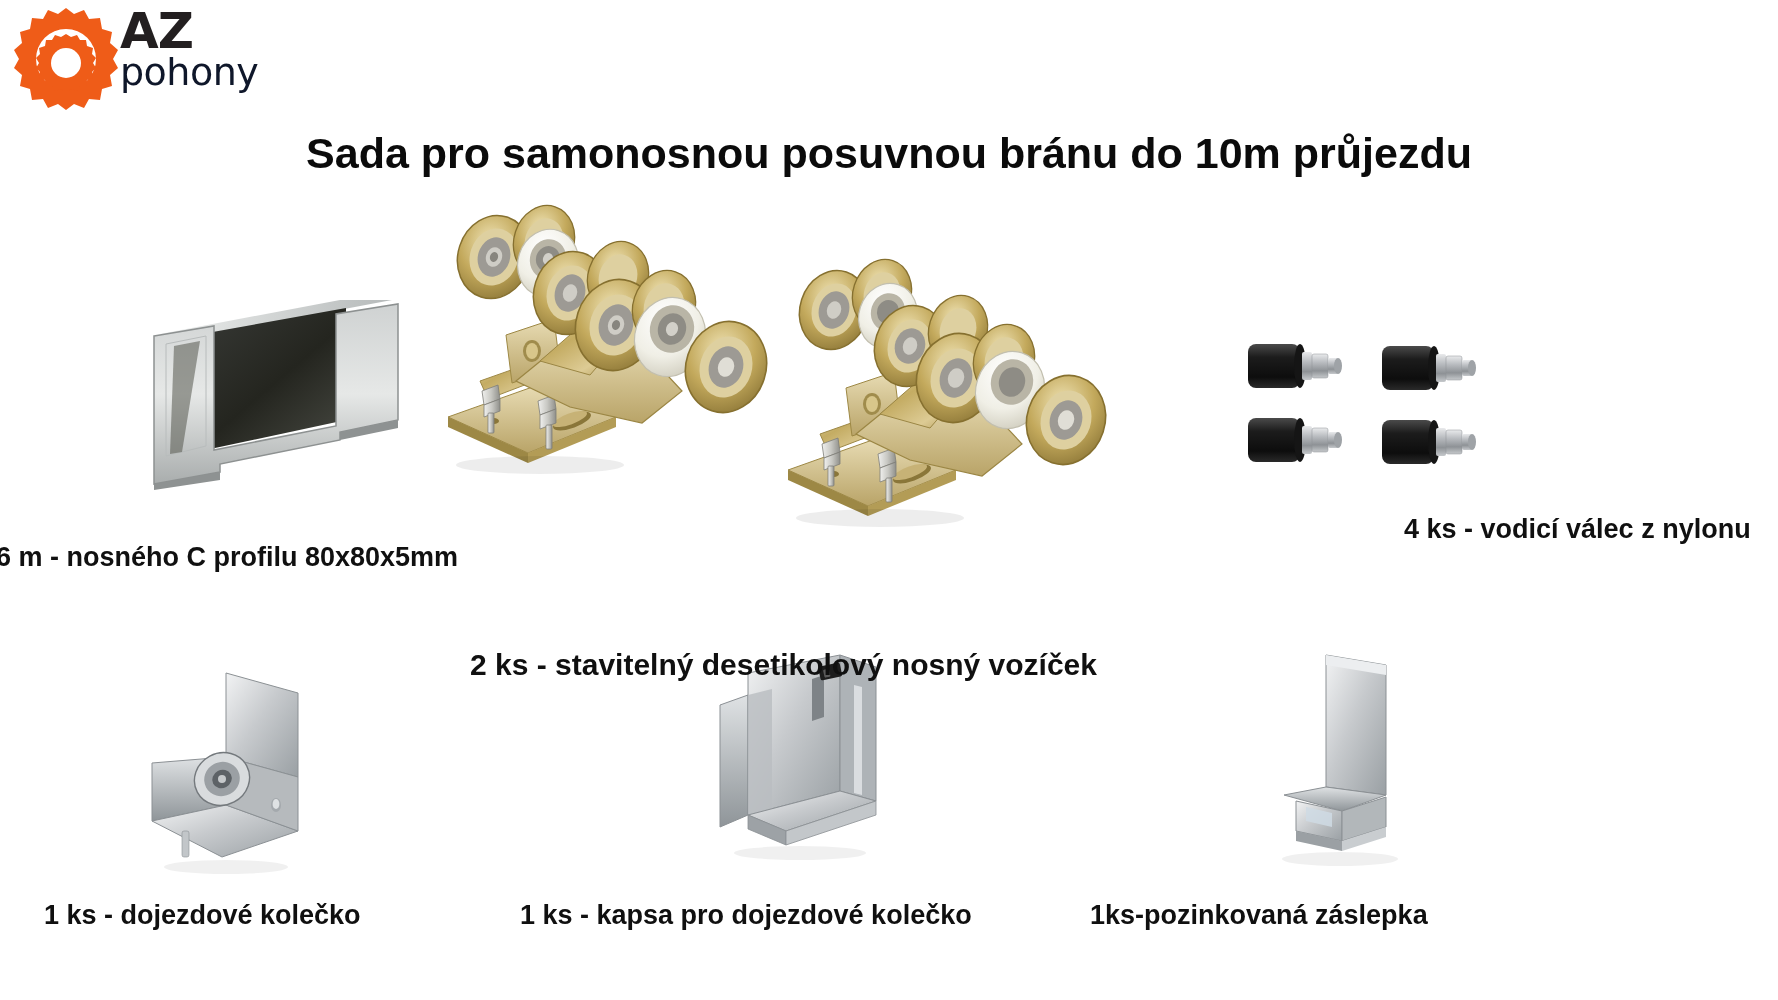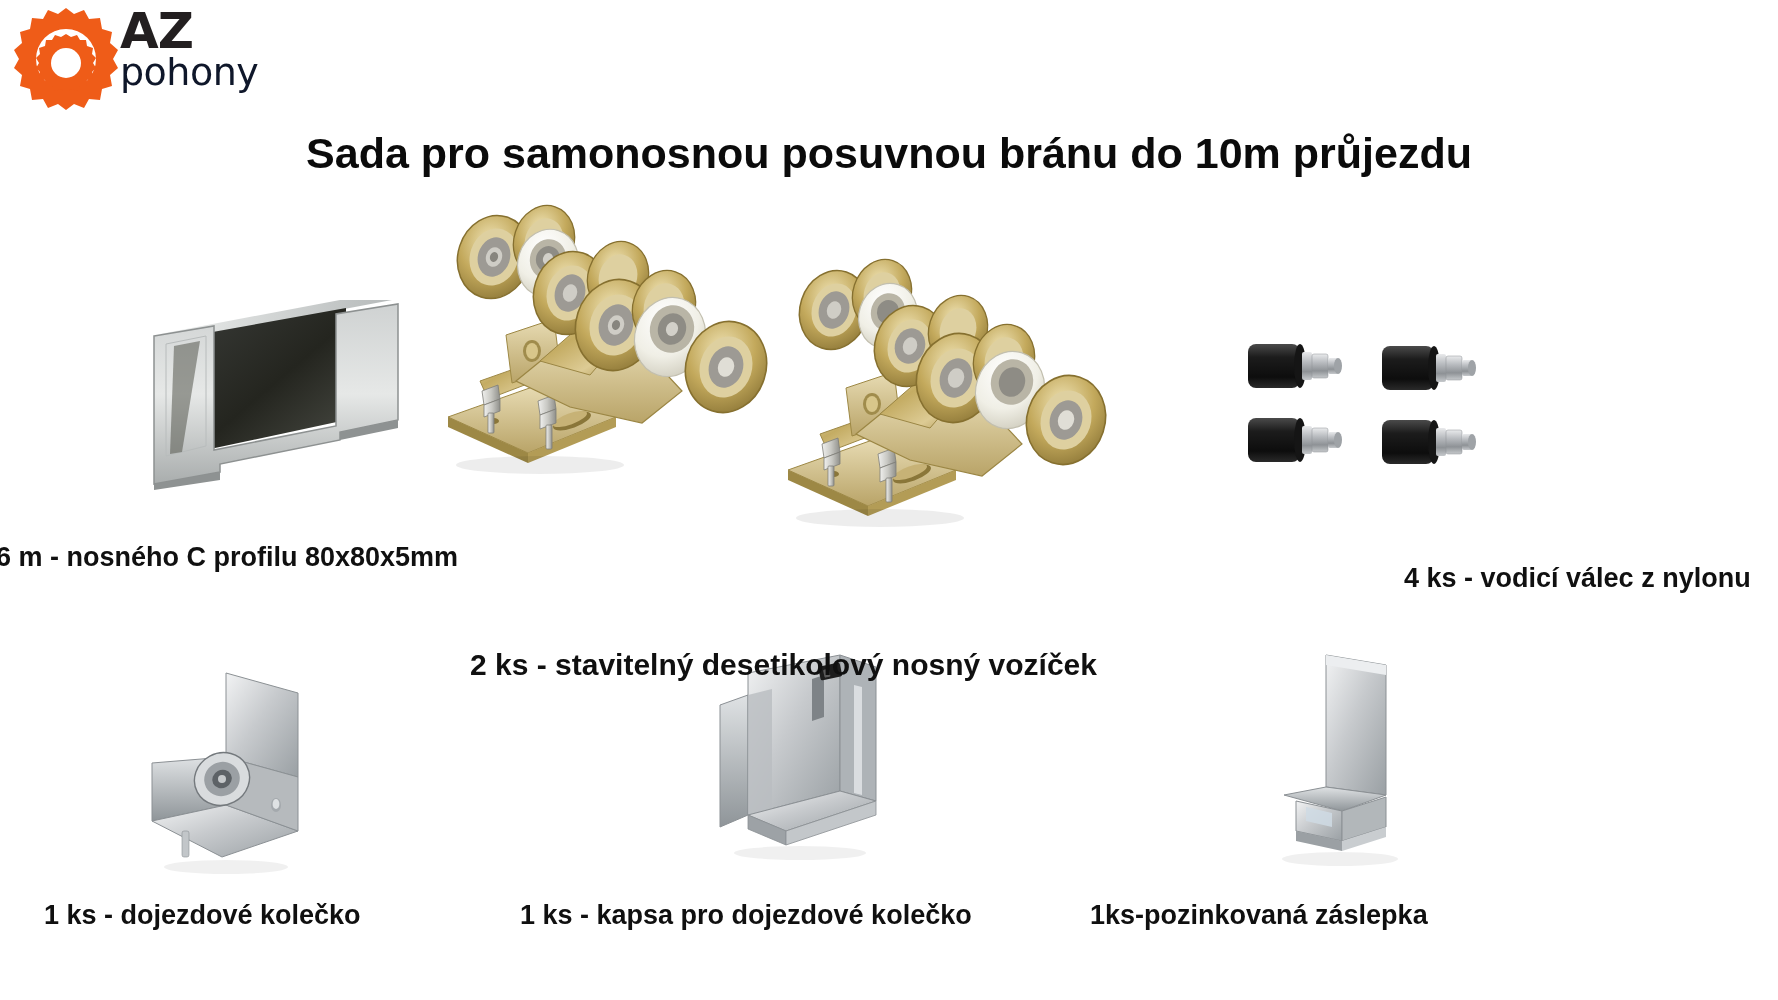--- a/index.html
+++ b/index.html
@@ -56,21 +56,21 @@
   }
 
   
   .caption {
     position: absolute;
     font-size: 27px; font-weight: 700; color: #101010;
     white-space: nowrap;
     font-family: "Liberation Sans", sans-serif;
   }
   .cap-profile   { left: -4px;  top: 542px; }
-  .cap-rollers   { left: 1404px; top: 563px; }
+  .cap-rollers   { left: 1404px; top: 514px; }
   .cap-carriage  { left: 470px;  top: 648px; font-size: 30px; }
   .cap-endwheel  { left: 44px;   top: 900px; }
   .cap-pocket    { left: 520px;  top: 900px; }
   .cap-cap       { left: 1090px; top: 900px; }
 
   
   .prod { position: absolute; }
 
   
   .cprofile { left: 140px; top: 300px; width: 270px; height: 190px; }

